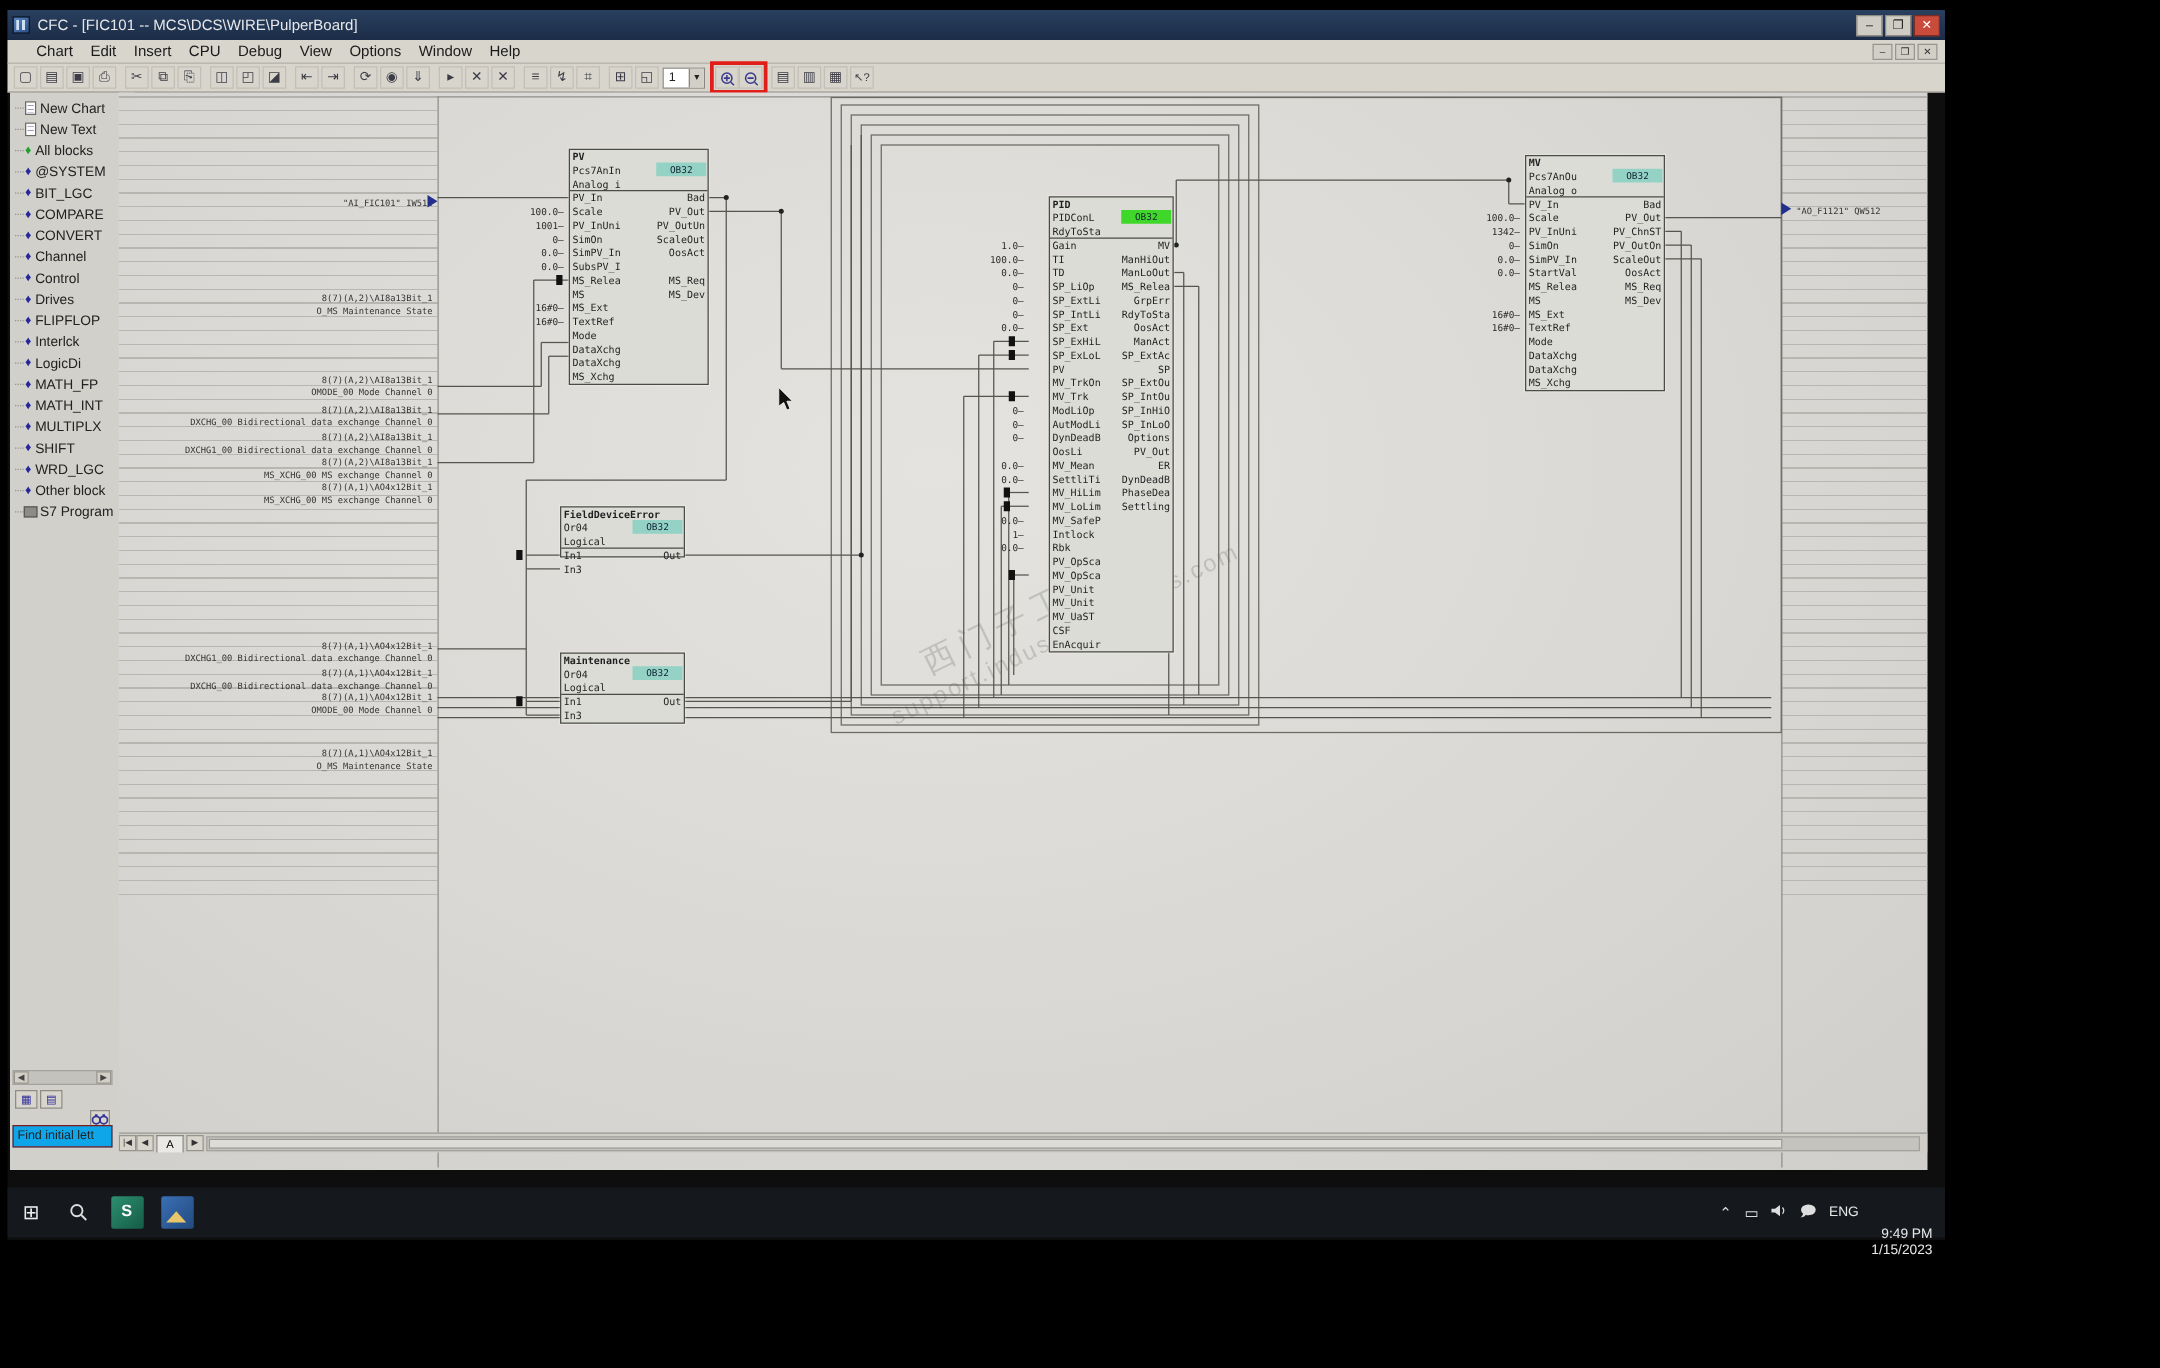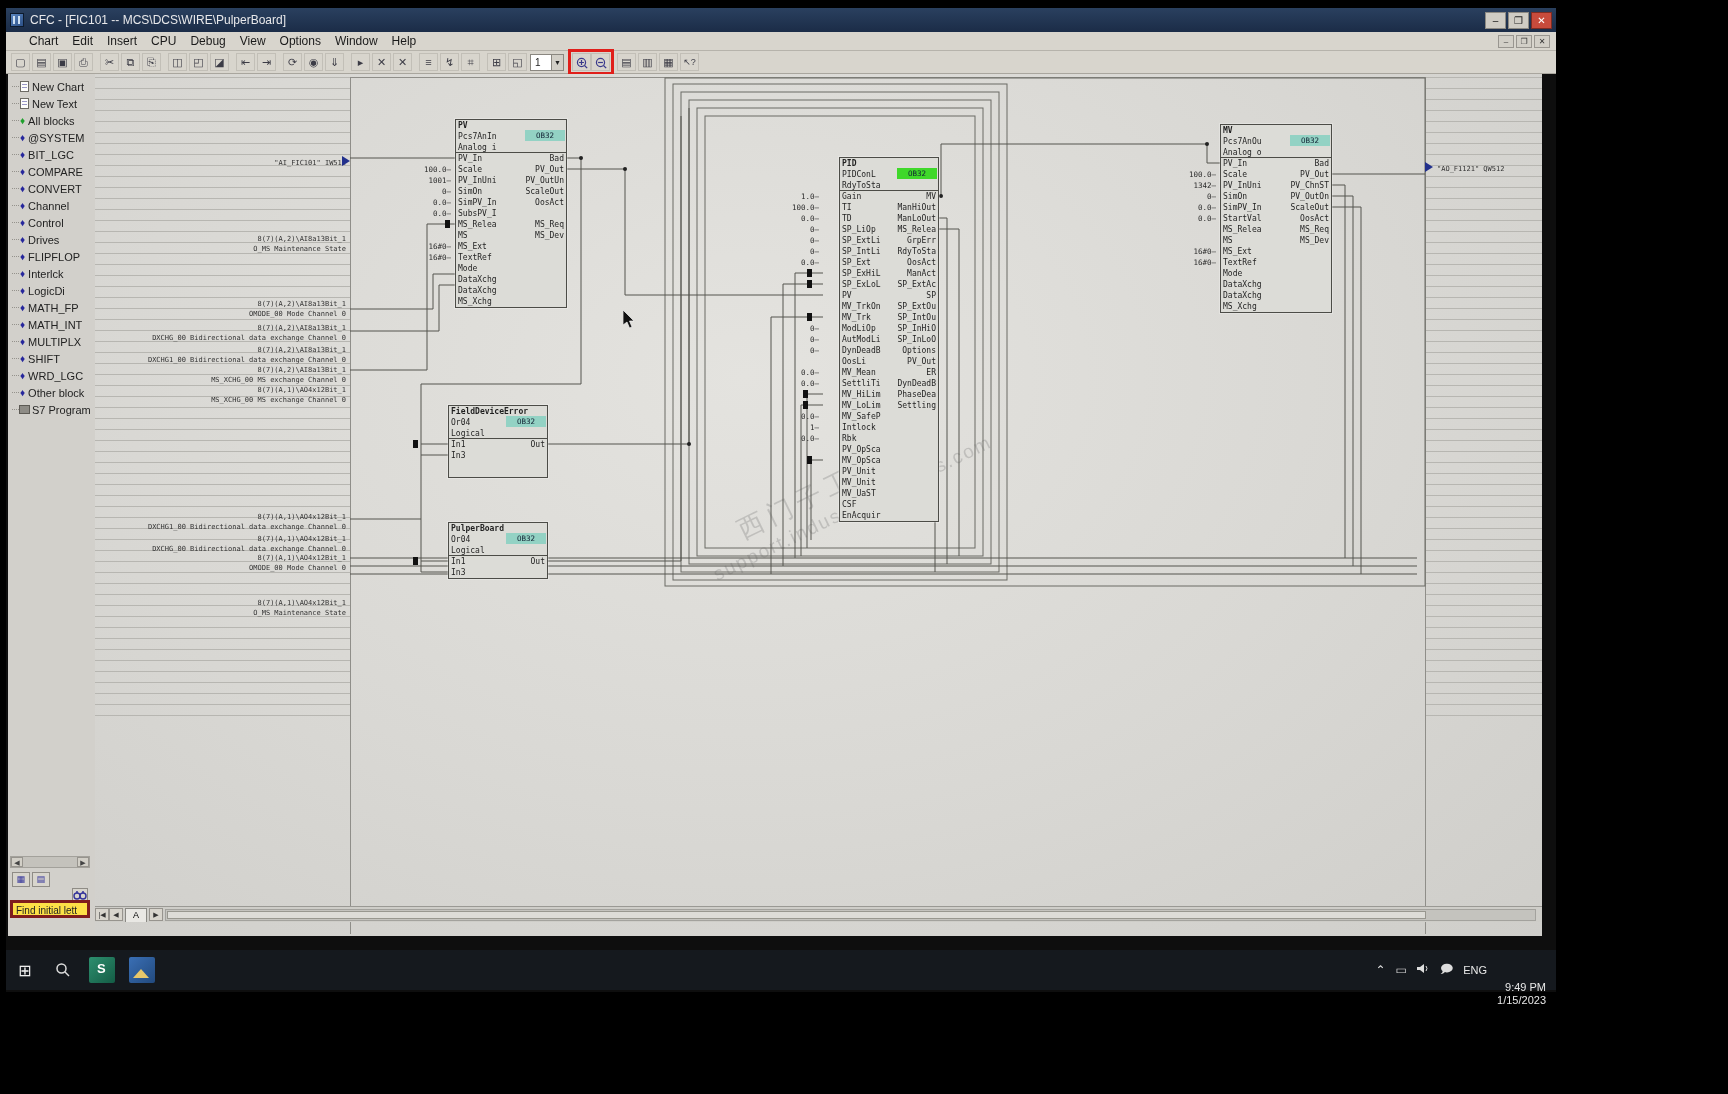--- a/index.html
+++ b/index.html
@@ -51,21 +51,21 @@
   .page{width:9px;height:11px;background:#fdfdfb;border:1px solid #6c6a64;margin:0 3px 0 1px;position:relative;}
   .page::after{content:"";position:absolute;left:1px;top:2px;right:1px;height:6px;
     background:repeating-linear-gradient(180deg,#9a98c8 0 1px,transparent 1px 3px);}
   .prog{width:11px;height:9px;background:#8e8c86;border:1px solid #5c5a54;margin:0 2px 0 0;}
   .panel-hscroll{position:absolute;left:2px;top:782px;width:80px;height:12px;background:#c4c2bc;
     border:1px solid #a3a19b;display:flex;justify-content:space-between;}
   .sbarrow{width:12px;height:10px;background:#d2cfc7;border:1px solid #97948e;font-size:7px;line-height:9px;text-align:center;color:#444;}
   .panel-tabs{position:absolute;left:4px;top:798px;display:flex;gap:2px;}
   .ptab{width:18px;height:15px;background:#d8d5cd;border:1px solid #8f8c86;font-size:9px;line-height:13px;text-align:center;color:#33339a;}
   .binoc{position:absolute;left:64px;top:814px;width:16px;height:14px;background:#d8d5cd;border:1px solid #8f8c86;}
-  .findbox{position:absolute;left:2px;top:826px;width:80px;height:18px;background:#fde047;border:3px solid #7f1d1d;
+  .findbox{position:absolute;left:2px;top:826px;width:80px;height:18px;background:#0ea5e9;border:1px solid #7f1d1d;
     font-size:10px;line-height:16px;padding-left:3px;color:#222;white-space:nowrap;overflow:hidden;}
 
   
   .canvas{position:absolute;left:89px;top:66px;width:1447px;height:862px;
     background:radial-gradient(ellipse at 45% 35%,#e4e3df 0%,#d9d8d4 55%,#cfceca 100%);overflow:hidden;}
   .mgrid{position:absolute;top:3px;height:643px;
     background:repeating-linear-gradient(180deg,#b7b6b1 0 1px,transparent 1px 11px);}
   .vline{position:absolute;top:3px;width:1px;height:857px;background:#8f8e89;}
   .topline{position:absolute;left:0;top:3px;width:1447px;height:1px;background:#8f8e89;}
   .me{position:absolute;left:0;width:251px;text-align:right;font:7px "DejaVu Sans Mono",monospace;
@@ -543,21 +543,21 @@
             <div class="r">
               <span>DataXchg</span>
               <span></span>
             </div>
             <div class="r">
               <span>MS_Xchg</span>
               <span></span>
             </div>
           </div>
         </div>
-        <div class="block" style="left: 353px; top: 331px; width: 100px; height: 73px;">
+        <div class="block" style="left: 353px; top: 331px; width: 100px; height: 41px;">
           <div class="hdr">
             <div class="t0">FieldDeviceError</div>
             <div class="t1">Or04</div>
             <div class="t2">Logical</div>
             <div class="badge" style="background: rgb(147, 210, 196);">
               <div>OB32</div>
             </div>
           </div>
           <div class="rows">
             <div class="r">
@@ -565,21 +565,21 @@
               <span>Out</span>
             </div>
             <div class="r">
               <span>In3</span>
               <span></span>
             </div>
           </div>
         </div>
         <div class="block" style="left: 353px; top: 448px; width: 100px; height: 57px;">
           <div class="hdr">
-            <div class="t0">PulperBoard</div>
+            <div class="t0">Maintenance</div>
             <div class="t1">Or04</div>
             <div class="t2">Logical</div>
             <div class="badge" style="background: rgb(147, 210, 196);">
               <div>OB32</div>
             </div>
           </div>
           <div class="rows">
             <div class="r">
               <span>In1</span>
               <span>Out</span>

